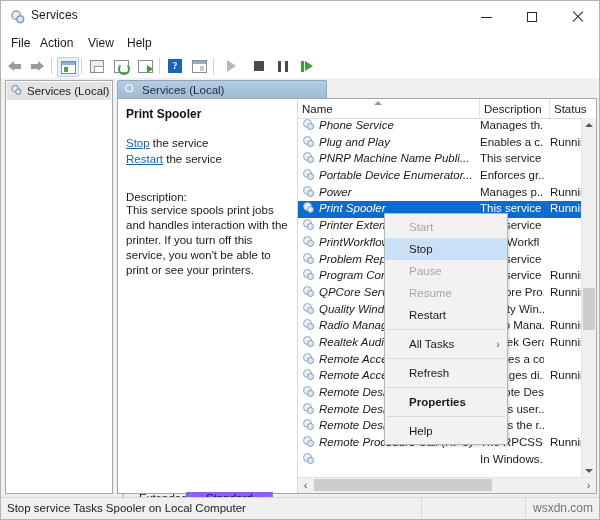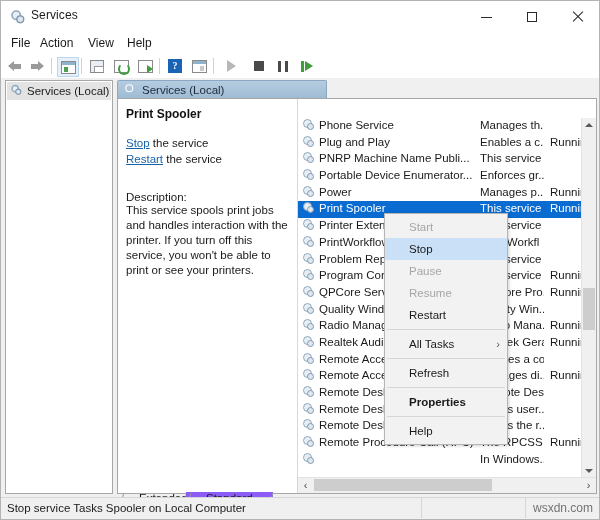--- a/index.html
+++ b/index.html
@@ -261,21 +261,21 @@
   .row {
     position: relative; height: 16.7px;
     display: block;
     font-size: 11.5px; color: #1a1a1a;
     white-space: nowrap;
   }
   .row.sel { background: #0a6bd0; color: #ffffff; }
   .cell-name {
     position: absolute; left: 4px; top: 1px;
     width: 172px; overflow: hidden; text-overflow: ellipsis;
-    display: flex; align-items: center;
+    display: flex; align-items: center; font-style: italic;
   }
   .cell-name .nm { margin-left: 4px; }
   .cell-desc {
     position: absolute; left: 182px; top: 1px;
     width: 64px; overflow: hidden;
   }
   .cell-status {
     position: absolute; left: 252px; top: 1px;
     width: 52px; overflow: hidden;
   }
@@ -515,20 +515,32 @@
           </div>
           <div class="lnk-line">
             <span class="lnk">Restart</span><span> the service</span>
           </div>
 
           <div class="desc-head">Description:</div>
           <div class="desc-body">This service spools print jobs and handles interaction with the printer. If you turn off this service, you won't be able to print or see your printers.</div>
         </div>
 
         <div class="listview">
+          <div class="lv-header">
+            <div class="lv-col" style="left:0;width:182px">
+              <span>Name</span>
+              <span class="sort-caret" style="left:76px"></span>
+            </div>
+            <div class="lv-col" style="left:182px;width:70px">
+              <span>Description</span>
+            </div>
+            <div class="lv-col" style="left:252px;width:62px;border-right:none">
+              <span>Status</span>
+            </div>
+          </div>
 
           <div class="lv-rows" id="rows-host">
               <div class="row">
                 <span class="cell-name">
                   <span class="svc-ico">
                     <span class="g1"></span>
                     <span class="g2"></span>
                   </span>
                   <span class="nm">Phone Service</span>
                 </span>

